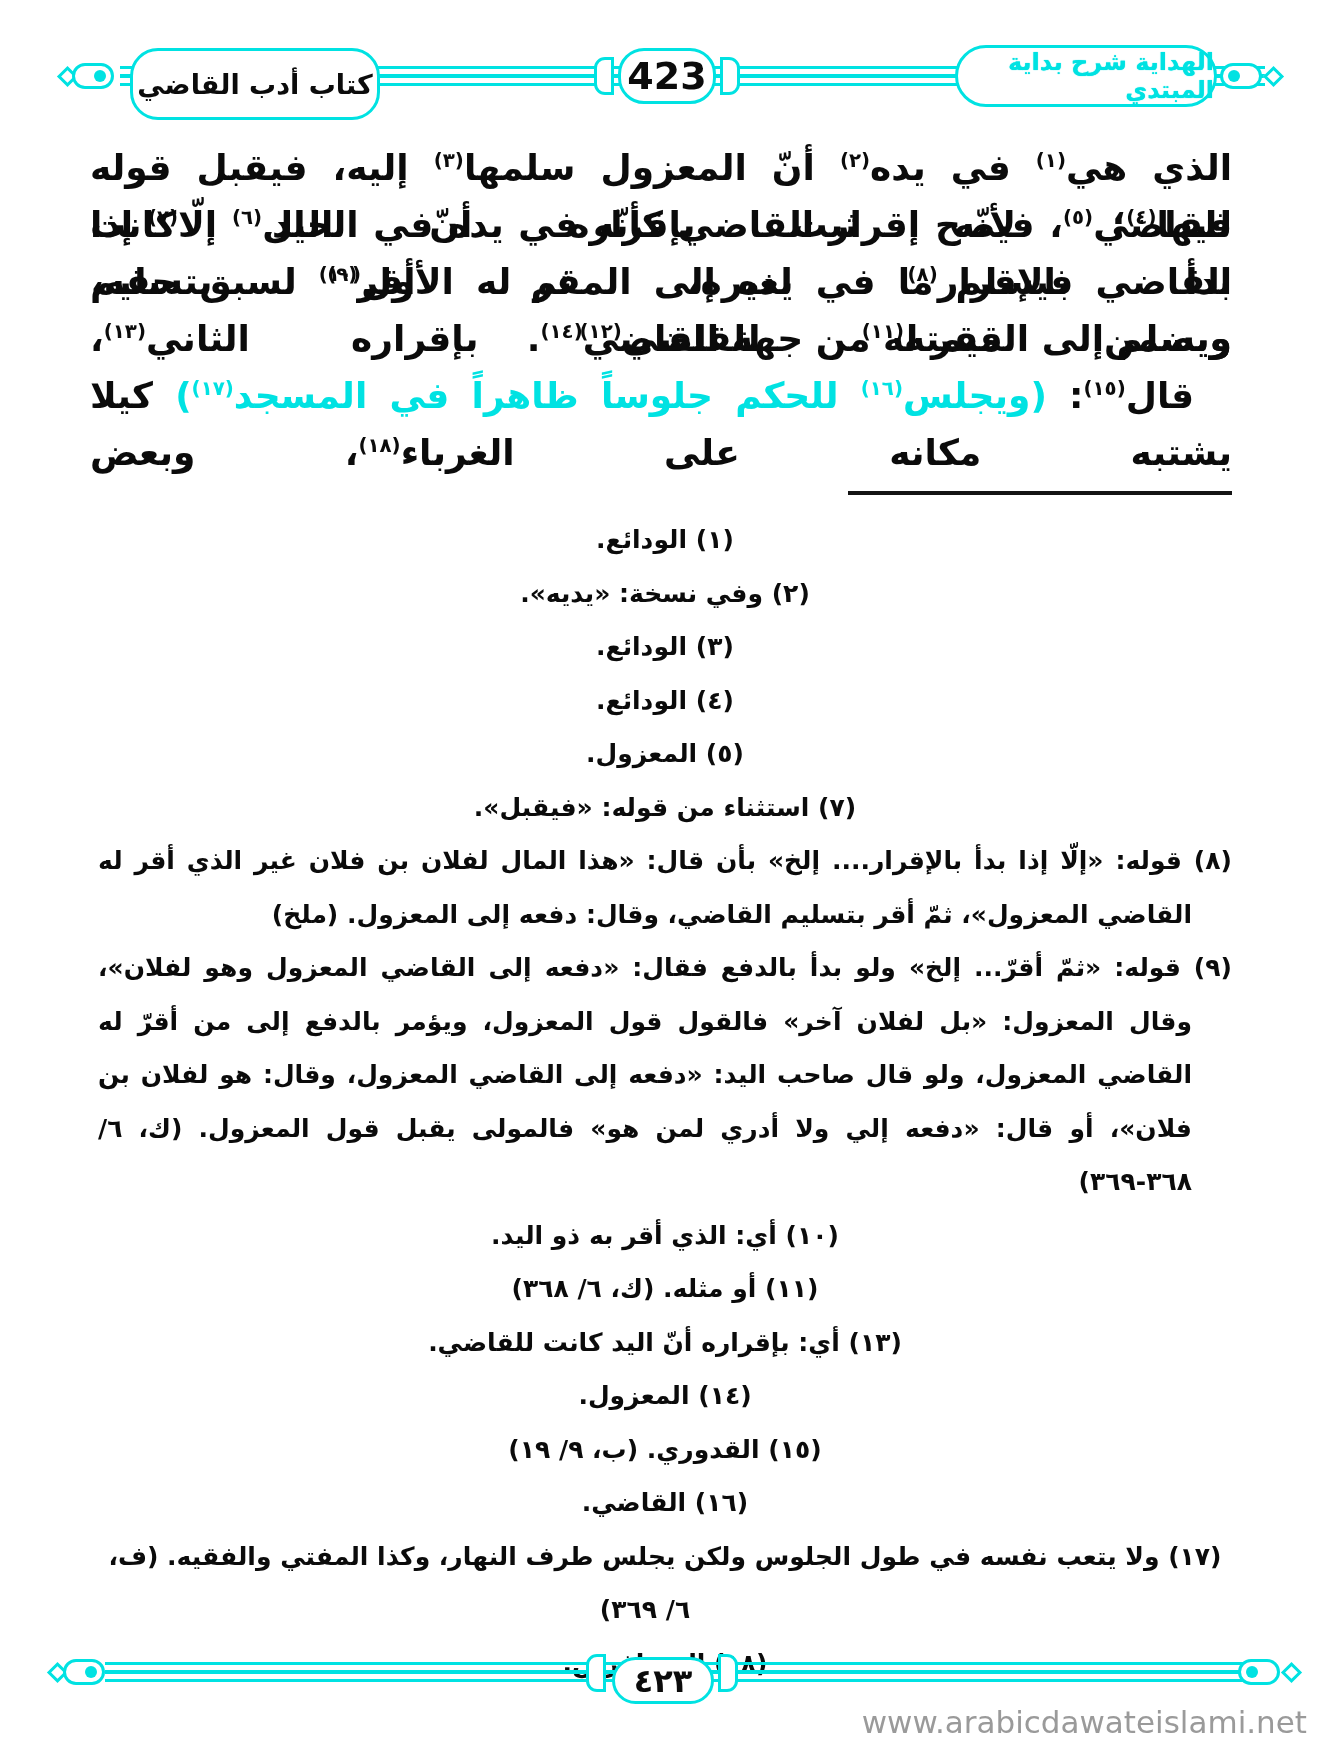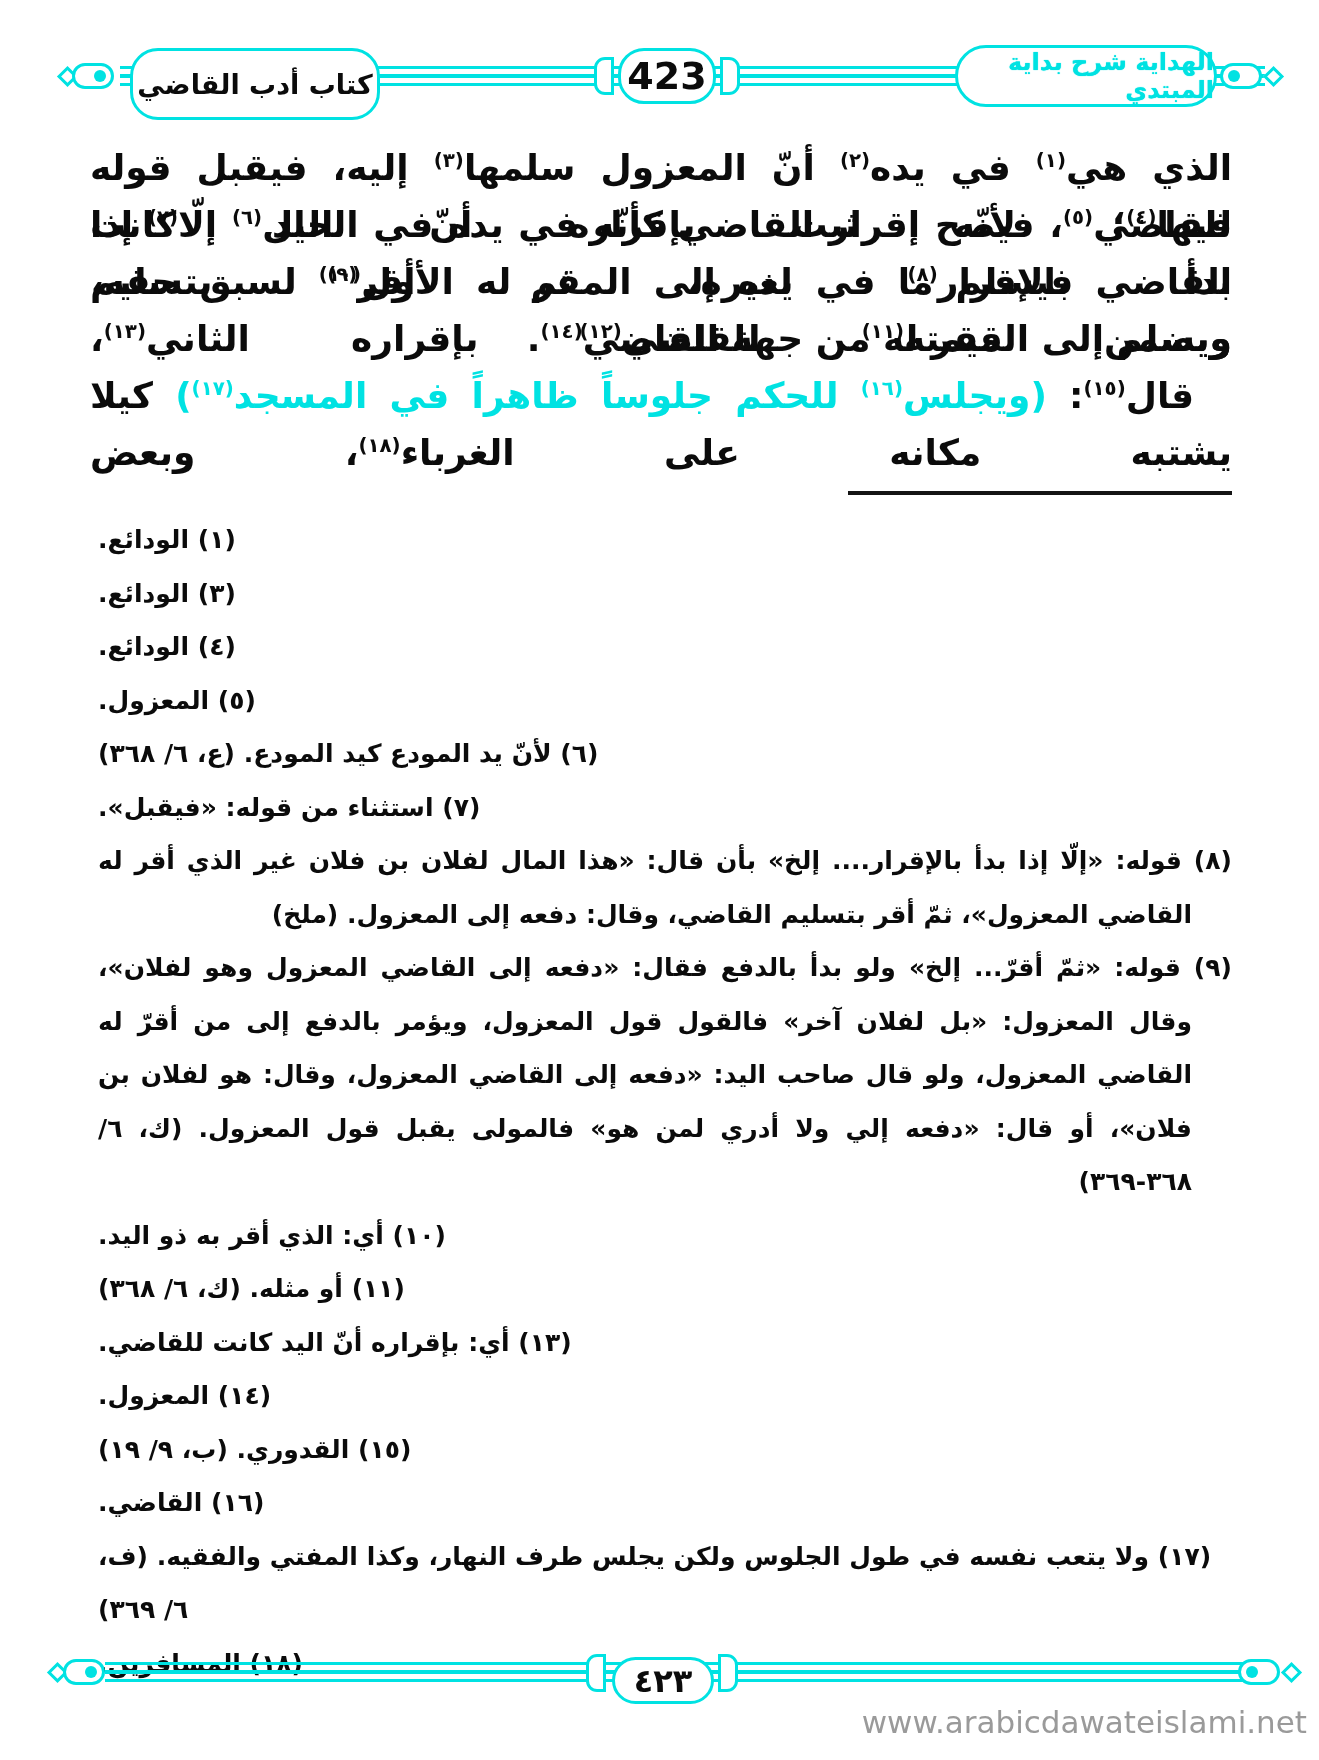--- a/index.html
+++ b/index.html
@@ -63,21 +63,21 @@
   .body-line.fill { text-align:justify; text-align-last:justify; }
   .body-line.indent { text-indent:38px; }
   .sup { font-size:0.55em; vertical-align:super; line-height:0; }
   .accent { color:var(--accent); }
   
   .fn-sep { position:absolute; top:491px; left:848px; width:384px; height:4px; background:#141414; }
   .footnotes {
     position:absolute; top:513px; right:87px; left:98px;
     direction:rtl; font-size:25px; font-weight:600; color:var(--ink);
   }
-  .footnote { line-height:53.5px; padding-right:40px; text-indent:-40px; text-align:left; }
+  .footnote { line-height:53.5px; padding-right:40px; text-indent:-40px; text-align:center; }
   .footnote.long { text-align:justify; }
   .footnote .b { font-weight:800; }
   
   .watermark {
     position:absolute; top:1704px; right:12px; color:var(--wm);
     font-size:31px; font-weight:400; letter-spacing:0px; direction:ltr;
   }
 </style>
 </head>
 <body>
@@ -112,24 +112,24 @@
     <div class="body-text" dir="rtl">
         <div class="body-line fill"><span>الذي هي</span><span class="sup">(١)</span><span> في يده</span><span class="sup">(٢)</span><span> أنّ المعزول سلمها</span><span class="sup">(٣)</span><span> إليه، فيقبل قوله فيها</span><span class="sup">(٤)</span><span>؛ لأنّه ثبت بإقراره أنّ اليد كانت</span></div>
         <div class="body-line fill"><span>للقاضي</span><span class="sup">(٥)</span><span>، فيصح إقرار القاضي كأنّه في يده في الحال</span><span class="sup">(٦)</span><span> إلّا</span><span class="sup">(٧)</span><span> إذا بدأ بالإقرار</span><span class="sup">(٨)</span><span> لغيره، ثم أقر</span><span class="sup">(٩)</span><span> بتسليم</span></div>
         <div class="body-line fill"><span>القاضي فيسلم ما في يده إلى المقر له الأول</span><span class="sup">(١٠)</span><span> لسبق حقه، ويضمن قيمته</span><span class="sup">(١١)</span><span> للقاضي</span><span class="sup">(١٢)</span><span> بإقراره الثاني</span><span class="sup">(١٣)</span><span>،</span></div>
         <div class="body-line"><span>ويسلم إلى المقر له من جهة القاضي</span><span class="sup">(١٤)</span><span>.</span></div>
         <div class="body-line fill indent"><span>قال</span><span class="sup">(١٥)</span><span>: </span><span class="accent">(ويجلس</span><span class="sup accent">(١٦)</span><span class="accent"> للحكم جلوساً ظاهراً في المسجد</span><span class="sup accent">(١٧)</span><span class="accent">)</span><span> كيلا يشتبه مكانه على الغرباء</span><span class="sup">(١٨)</span><span>، وبعض</span></div>
       </div>
     <div class="fn-sep"></div>
     <div class="footnotes" dir="rtl">
         <div class="footnote"><span class="fn-num">(١) </span><span>الودائع.</span></div>
+        <div class="footnote"><span class="fn-num">(٢) </span><span>وفي نسخة: «يديه».</span></div>
         <div class="footnote"><span class="fn-num">(٣) </span><span>الودائع.</span></div>
         <div class="footnote"><span class="fn-num">(٤) </span><span>الودائع.</span></div>
         <div class="footnote"><span class="fn-num">(٥) </span><span>المعزول.</span></div>
-        <div class="footnote"><span class="fn-num">(٦) </span><span>لأنّ يد المودع كيد المودع. (ع، ٦/ ٣٦٨)</span></div>
         <div class="footnote"><span class="fn-num">(٧) </span><span>استثناء من قوله: «فيقبل».</span></div>
         <div class="footnote long"><span class="fn-num">(٨) </span><span class="b">قوله: «إلّا إذا بدأ بالإقرار.... إلخ»</span><span> بأن قال: «هذا المال لفلان بن فلان غير الذي أقر له القاضي المعزول»، ثمّ أقر بتسليم القاضي، وقال: دفعه إلى المعزول. (ملخ)</span></div>
         <div class="footnote long"><span class="fn-num">(٩) </span><span class="b">قوله: «ثمّ أقرّ... إلخ»</span><span> ولو بدأ بالدفع فقال: «دفعه إلى القاضي المعزول وهو لفلان»، وقال المعزول: «بل لفلان آخر» فالقول قول المعزول، ويؤمر بالدفع إلى من أقرّ له القاضي المعزول، ولو قال صاحب اليد: «دفعه إلى القاضي المعزول، وقال: هو لفلان بن فلان»، أو قال: «دفعه إلي ولا أدري لمن هو» فالمولى يقبل قول المعزول. (ك، ٦/ ٣٦٨-٣٦٩)</span></div>
         <div class="footnote"><span class="fn-num">(١٠) </span><span>أي: الذي أقر به ذو اليد.</span></div>
         <div class="footnote"><span class="fn-num">(١١) </span><span>أو مثله. (ك، ٦/ ٣٦٨)</span></div>
         <div class="footnote"><span class="fn-num">(١٣) </span><span>أي: بإقراره أنّ اليد كانت للقاضي.</span></div>
         <div class="footnote"><span class="fn-num">(١٤) </span><span>المعزول.</span></div>
         <div class="footnote"><span class="fn-num">(١٥) </span><span>القدوري. (ب، ٩/ ١٩)</span></div>
         <div class="footnote"><span class="fn-num">(١٦) </span><span>القاضي.</span></div>
         <div class="footnote"><span class="fn-num">(١٧) </span><span>ولا يتعب نفسه في طول الجلوس ولكن يجلس طرف النهار، وكذا المفتي والفقيه. (ف، ٦/ ٣٦٩)</span></div>

